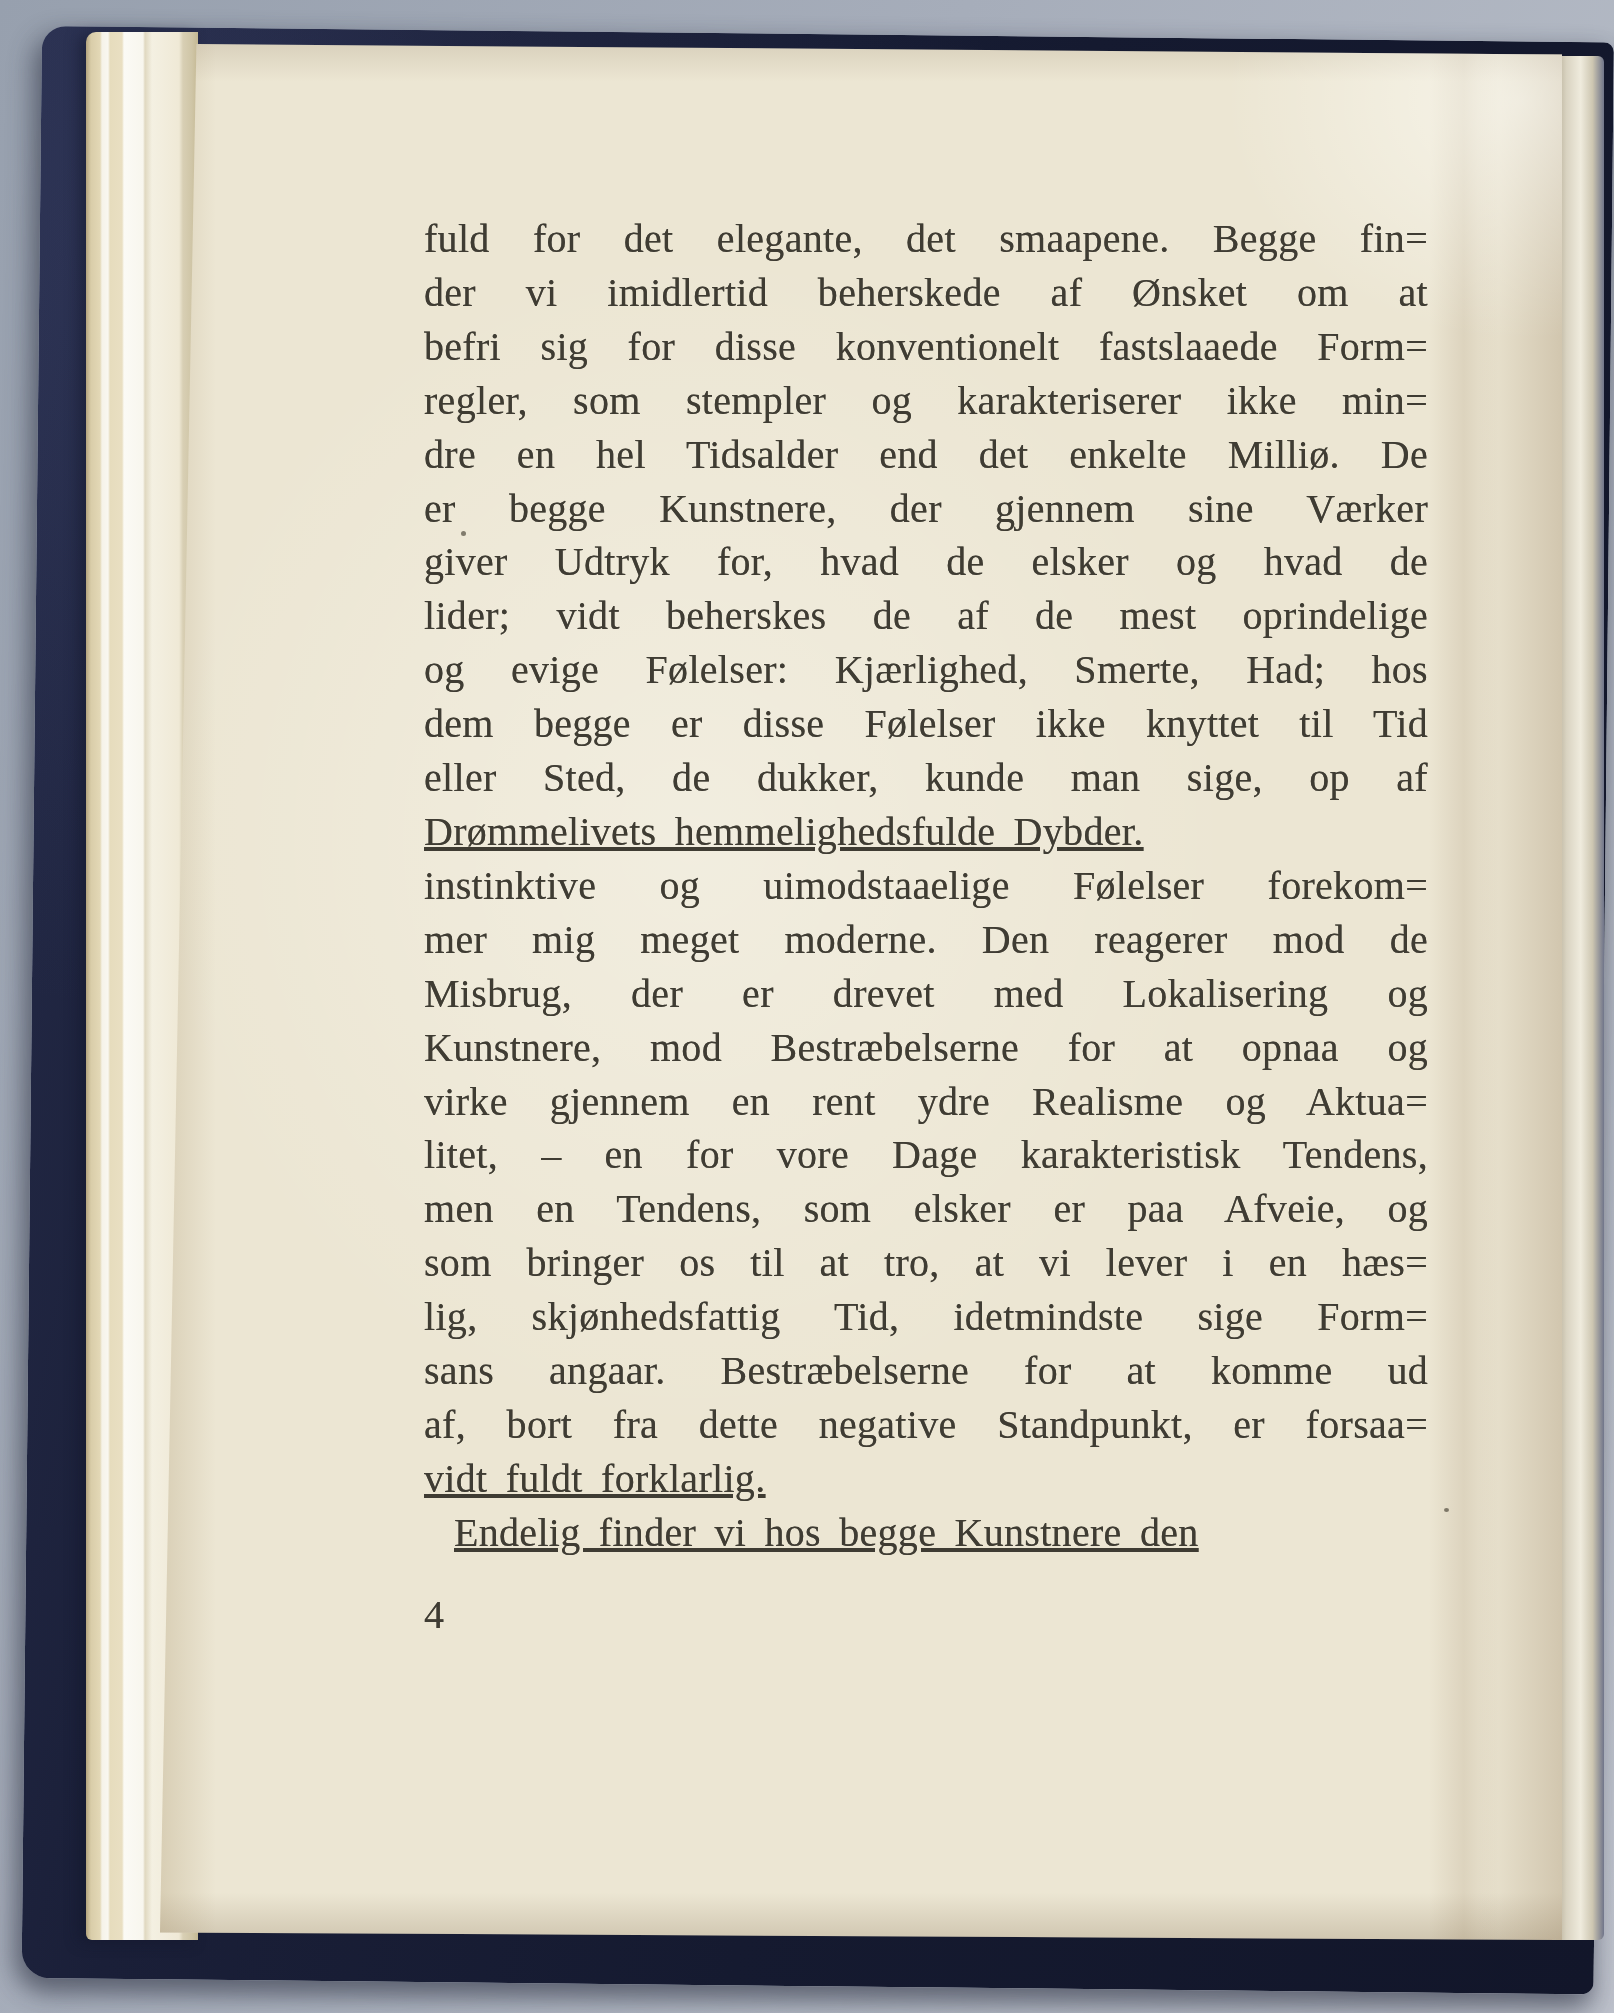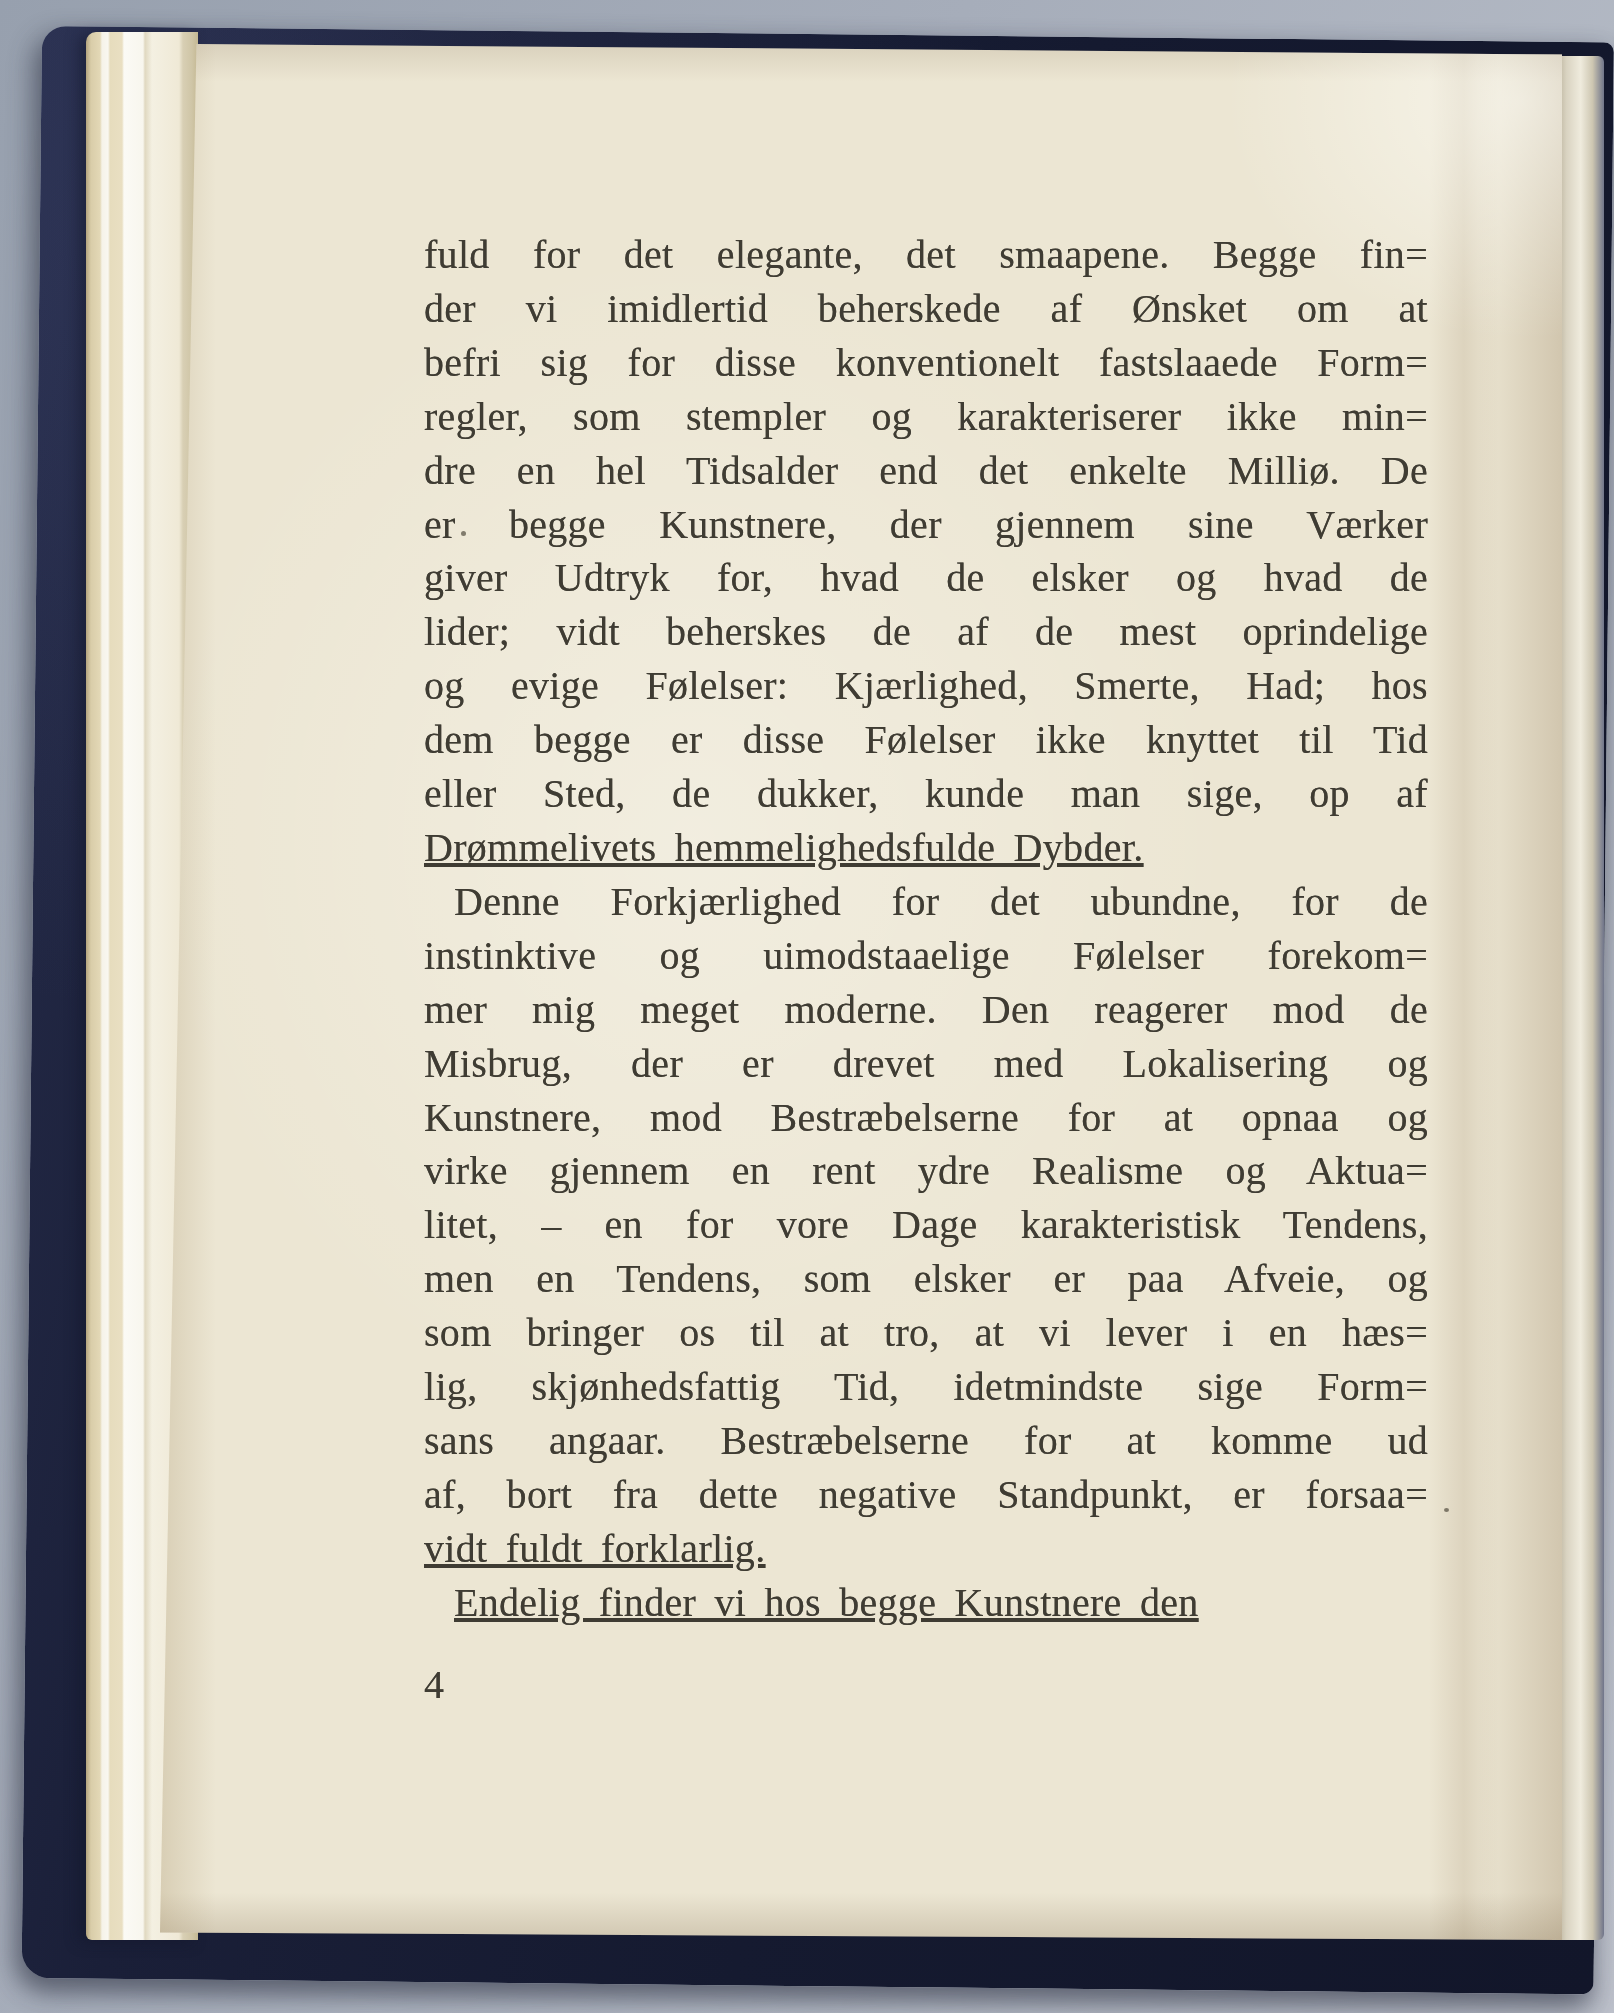--- a/index.html
+++ b/index.html
@@ -62,21 +62,21 @@
       linear-gradient(to left,  rgba(140,115,80,0.28) 0%, rgba(140,115,80,0) 6%),
       linear-gradient(to right, rgba(0,0,0,0) 90.5%, rgba(140,115,80,0.16) 93%, rgba(0,0,0,0) 95.5%),
       linear-gradient(to bottom, rgba(120,100,70,0.16) 0%, rgba(120,100,70,0) 2%),
       linear-gradient(to top,    rgba(125,105,75,0.26) 0%, rgba(125,105,75,0) 2.5%),
       #ece6d3;
     clip-path: polygon(2.6% 0%, 100% 0.55%, 100% 100%, 0% 99.6%, 2.6% 0%);
   }
   
   .textblock {
     position: absolute;
-    left: 424px; top: 228px;
+    left: 424px; top: 212px;
     width: 1004px;
     color: #3f3c33;
     font-size: 40px;
     line-height: 53.9px;
     letter-spacing: 0.3px;
     word-spacing: 6px;
     text-shadow: 0 0 0.5px rgba(63,60,51,0.72);
   }
   .line { text-align: justify; text-align-last: justify; white-space: nowrap; }
   .line.par-end { text-align-last: left; white-space: normal; word-spacing: 8px; text-decoration: underline; }
@@ -105,21 +105,20 @@
     <div class="line">befri sig for disse konventionelt fastslaaede Form=</div>
     <div class="line">regler, som stempler og karakteriserer ikke min=</div>
     <div class="line">dre en hel Tidsalder end det enkelte Milliø. De</div>
     <div class="line">er begge Kunstnere, der gjennem sine Værker</div>
     <div class="line">giver Udtryk for, hvad de elsker og hvad de</div>
     <div class="line">lider; vidt beherskes de af de mest oprindelige</div>
     <div class="line">og evige Følelser: Kjærlighed, Smerte, Had; hos</div>
     <div class="line">dem begge er disse Følelser ikke knyttet til Tid</div>
     <div class="line">eller Sted, de dukker, kunde man sige, op af</div>
     <div class="line par-end">Drømmelivets hemmelighedsfulde Dybder.</div>
-    <div class="line indent">Denne Forkjærlighed for det ubundne, for de</div>
     <div class="line">instinktive og uimodstaaelige Følelser forekom=</div>
     <div class="line">mer mig meget moderne. Den reagerer mod de</div>
     <div class="line">Misbrug, der er drevet med Lokalisering og</div>
     <div class="line">Kunstnere, mod Bestræbelserne for at opnaa og</div>
     <div class="line">virke gjennem en rent ydre Realisme og Aktua=</div>
     <div class="line">litet, – en for vore Dage karakteristisk Tendens,</div>
     <div class="line">men en Tendens, som elsker er paa Afveie, og</div>
     <div class="line">som bringer os til at tro, at vi lever i en hæs=</div>
     <div class="line">lig, skjønhedsfattig Tid, idetmindste sige Form=</div>
     <div class="line">sans angaar. Bestræbelserne for at komme ud</div>

